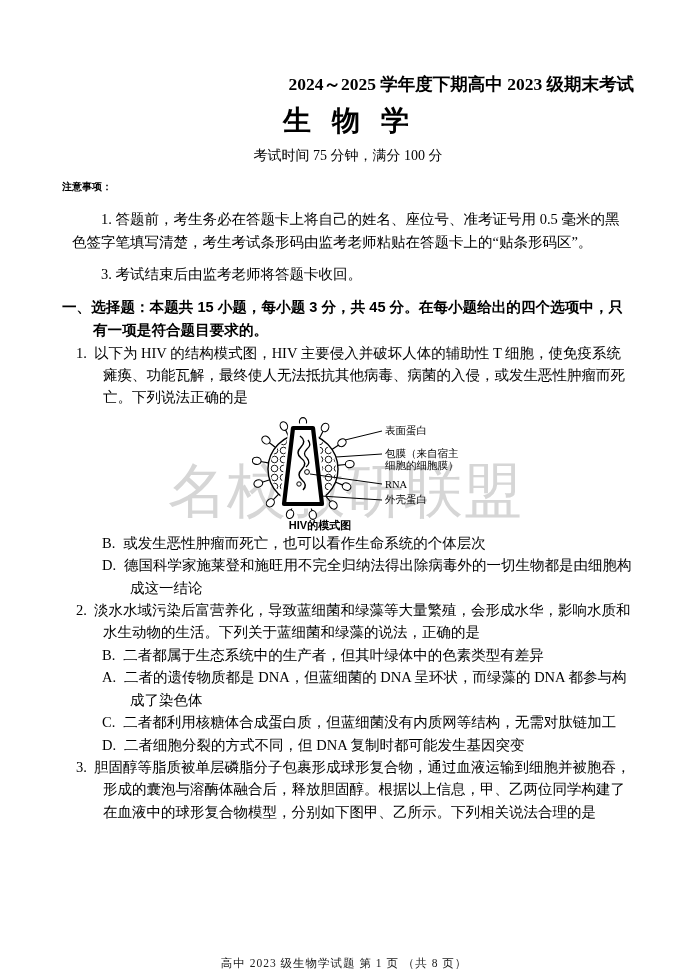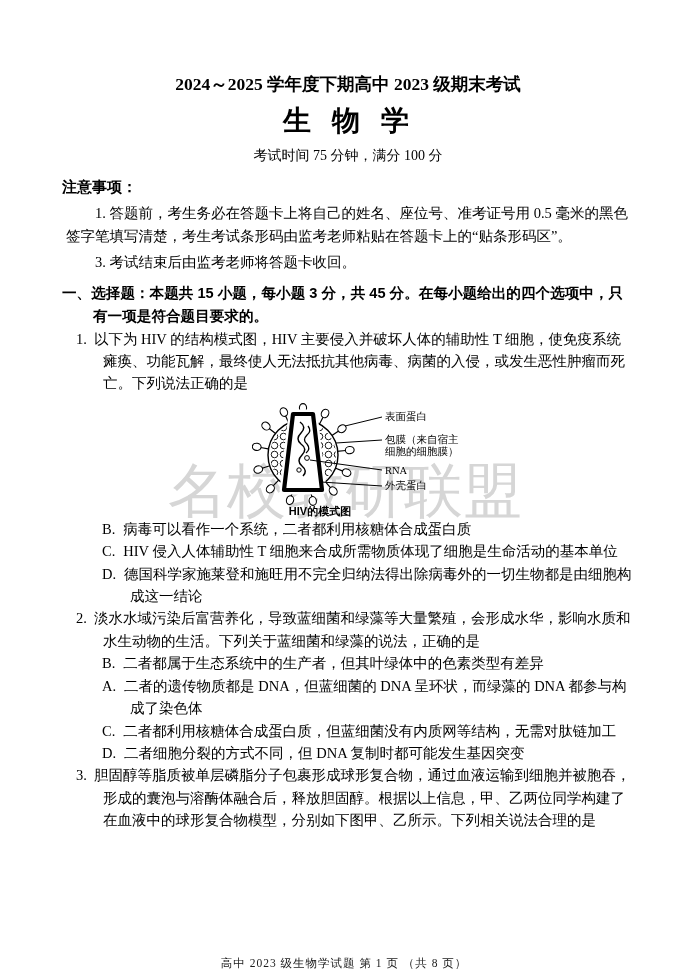--- a/index.html
+++ b/index.html
@@ -8,29 +8,29 @@
     width: 688px; height: 972px;
     background: #ffffff;
     color: #000;
     font-family: "Liberation Serif", "DejaVu Serif", serif;
     font-size: 14.5px;
     position: relative;
     overflow: hidden;
   }
   .content { position: relative; z-index: 1; padding: 72px 54px 0 62px; }
 
-  .t1 { text-align: center; font-size: 17.5px; font-weight: 700; line-height: 24px; }
+  .t1 { text-align: right; font-size: 17.5px; font-weight: 700; line-height: 24px; }
   .t2 { text-align: center; font-size: 28px; font-weight: 700; letter-spacing: 4px; word-spacing: 6px; line-height: 40px; margin-top: 5px; }
   .info { text-align: center; font-size: 14px; line-height: 22px; margin-top: 4px; }
 
   .notice-h {
     font-family: "Liberation Sans", "DejaVu Sans", sans-serif;
-    font-weight: 700; font-size: 15px; line-height: 22.4px; margin-top: 9px;
+    font-weight: 700; font-size: 10px; line-height: 22.4px; margin-top: 9px;
   }
-  .notice-p { margin: 4px; line-height: 22.4px; text-indent: 2em; }
+  .notice-p { margin: 10px; line-height: 22.4px; text-indent: 2em; }
 
   .section-h {
     font-family: "Liberation Sans", "DejaVu Sans", sans-serif;
     font-weight: 700; font-size: 14.6px; line-height: 23px;
     margin-top: 8px; padding-left: 31px; text-indent: -31px;
   }
 
   .q { margin-left: 14px; line-height: 22.4px; }
   .q-stem { padding-left: 27px; text-indent: -27px; }
   .qnum { padding-right: 7px; }
@@ -119,22 +119,21 @@
         <text x="133" y="24" class="flabel">表面蛋白</text>
         <text x="133" y="47" class="flabel">包膜（来自宿主</text>
         <text x="133" y="59" class="flabel">细胞的细胞膜）</text>
         <text x="133" y="78" class="flabel">RNA</text>
         <text x="133" y="93" class="flabel">外壳蛋白</text>
         <text x="68" y="119" class="fcaption" text-anchor="middle">HIV的模式图</text>
       </svg>
     </div>
 
     <div class="options">
-      <div class="option"><span class="opt-label">B.</span><span>病毒可以看作一个系统，二者都利用核糖体合成蛋白质</span></div>
-      <div class="option"><span class="opt-label">C.</span><span>HIV 侵入人体辅助性 T 细胞来合成所需物质体现了细胞是生命活动的基本单位</span></div>
+      <div class="option"><span class="opt-label">B.</span><span>或发生恶性肿瘤而死亡，也可以看作生命系统的个体层次</span></div>
       <div class="option"><span class="opt-label">D.</span><span>德国科学家施莱登和施旺用不完全归纳法得出除病毒外的一切生物都是由细胞构成这一结论</span></div>
     </div>
   </div>
 
   <div class="q">
     <div class="q-stem"><span class="qnum">2.</span><span>淡水水域污染后富营养化，导致蓝细菌和绿藻等大量繁殖，会形成水华，影响水质和水生动物的生活。下列关于蓝细菌和绿藻的说法，正确的是</span></div>
     <div class="options">
       <div class="option"><span class="opt-label">B.</span><span>二者都属于生态系统中的生产者，但其叶绿体中的色素类型有差异</span></div>
       <div class="option"><span class="opt-label">A.</span><span>二者的遗传物质都是 DNA，但蓝细菌的 DNA 呈环状，而绿藻的 DNA 都参与构成了染色体</span></div>
       <div class="option"><span class="opt-label">C.</span><span>二者都利用核糖体合成蛋白质，但蓝细菌没有内质网等结构，无需对肽链加工</span></div>

